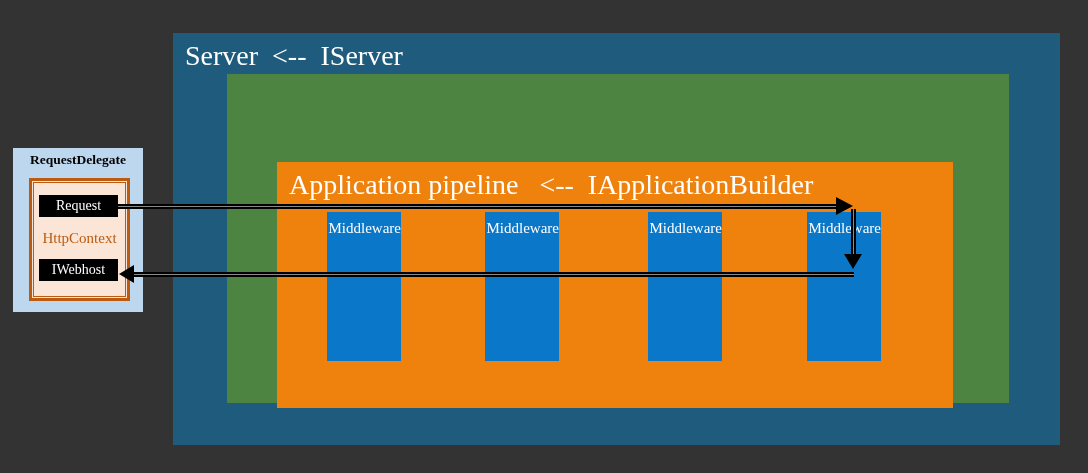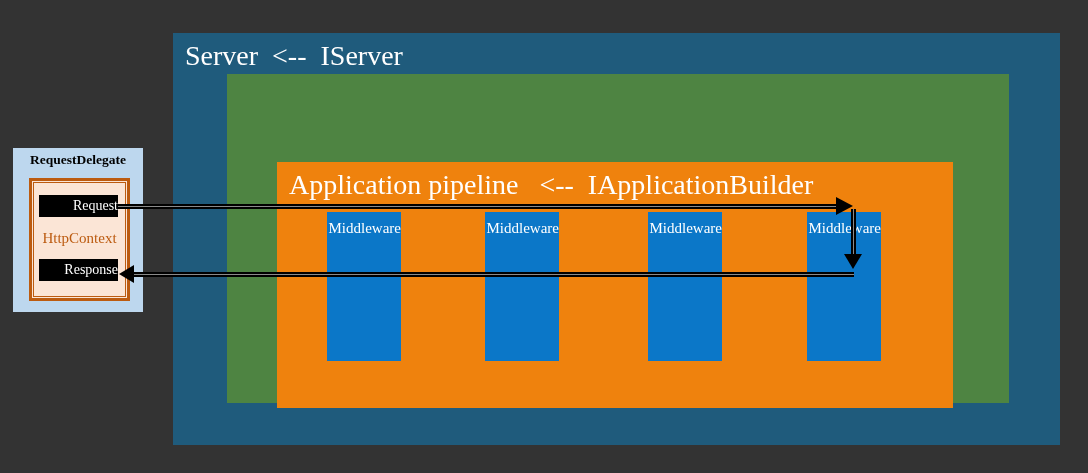--- a/index.html
+++ b/index.html
@@ -65,21 +65,21 @@
     pointer-events: none;
   }
   .chip {
     position: absolute;
     left: 7px;
     width: 79px;
     height: 22px;
     background: var(--chip-bg, #000000);
     color: #FFFFFF;
     font-size: 14px;
-    text-align: right;
+    text-align: center;
     line-height: 22px;
   }
   .chip-request  { top: 14px; }
   .chip-response { top: 78px; }
   .context-label {
     position: absolute;
     top: 49px;
     left: 0; right: 0;
     text-align: center;
     color: var(--context-border, #BC5B10);
@@ -148,21 +148,21 @@
       </div>
     </div>
   </div>
 
   <div class="box delegate-box">
     <div class="delegate-title">RequestDelegate</div>
     <div class="context-box">
       <div class="context-inner"></div>
       <div class="chip chip-request">Request</div>
       <div class="context-label">HttpContext</div>
-      <div class="chip chip-response">Response</div>
+      <div class="chip chip-response">IWebhost</div>
     </div>
   </div>
 
   <div class="hline request-line"></div>
   <div class="tri head-right"></div>
 
   <div class="vline"></div>
   <div class="tri head-down"></div>
 
   <div class="hline response-line"></div>

